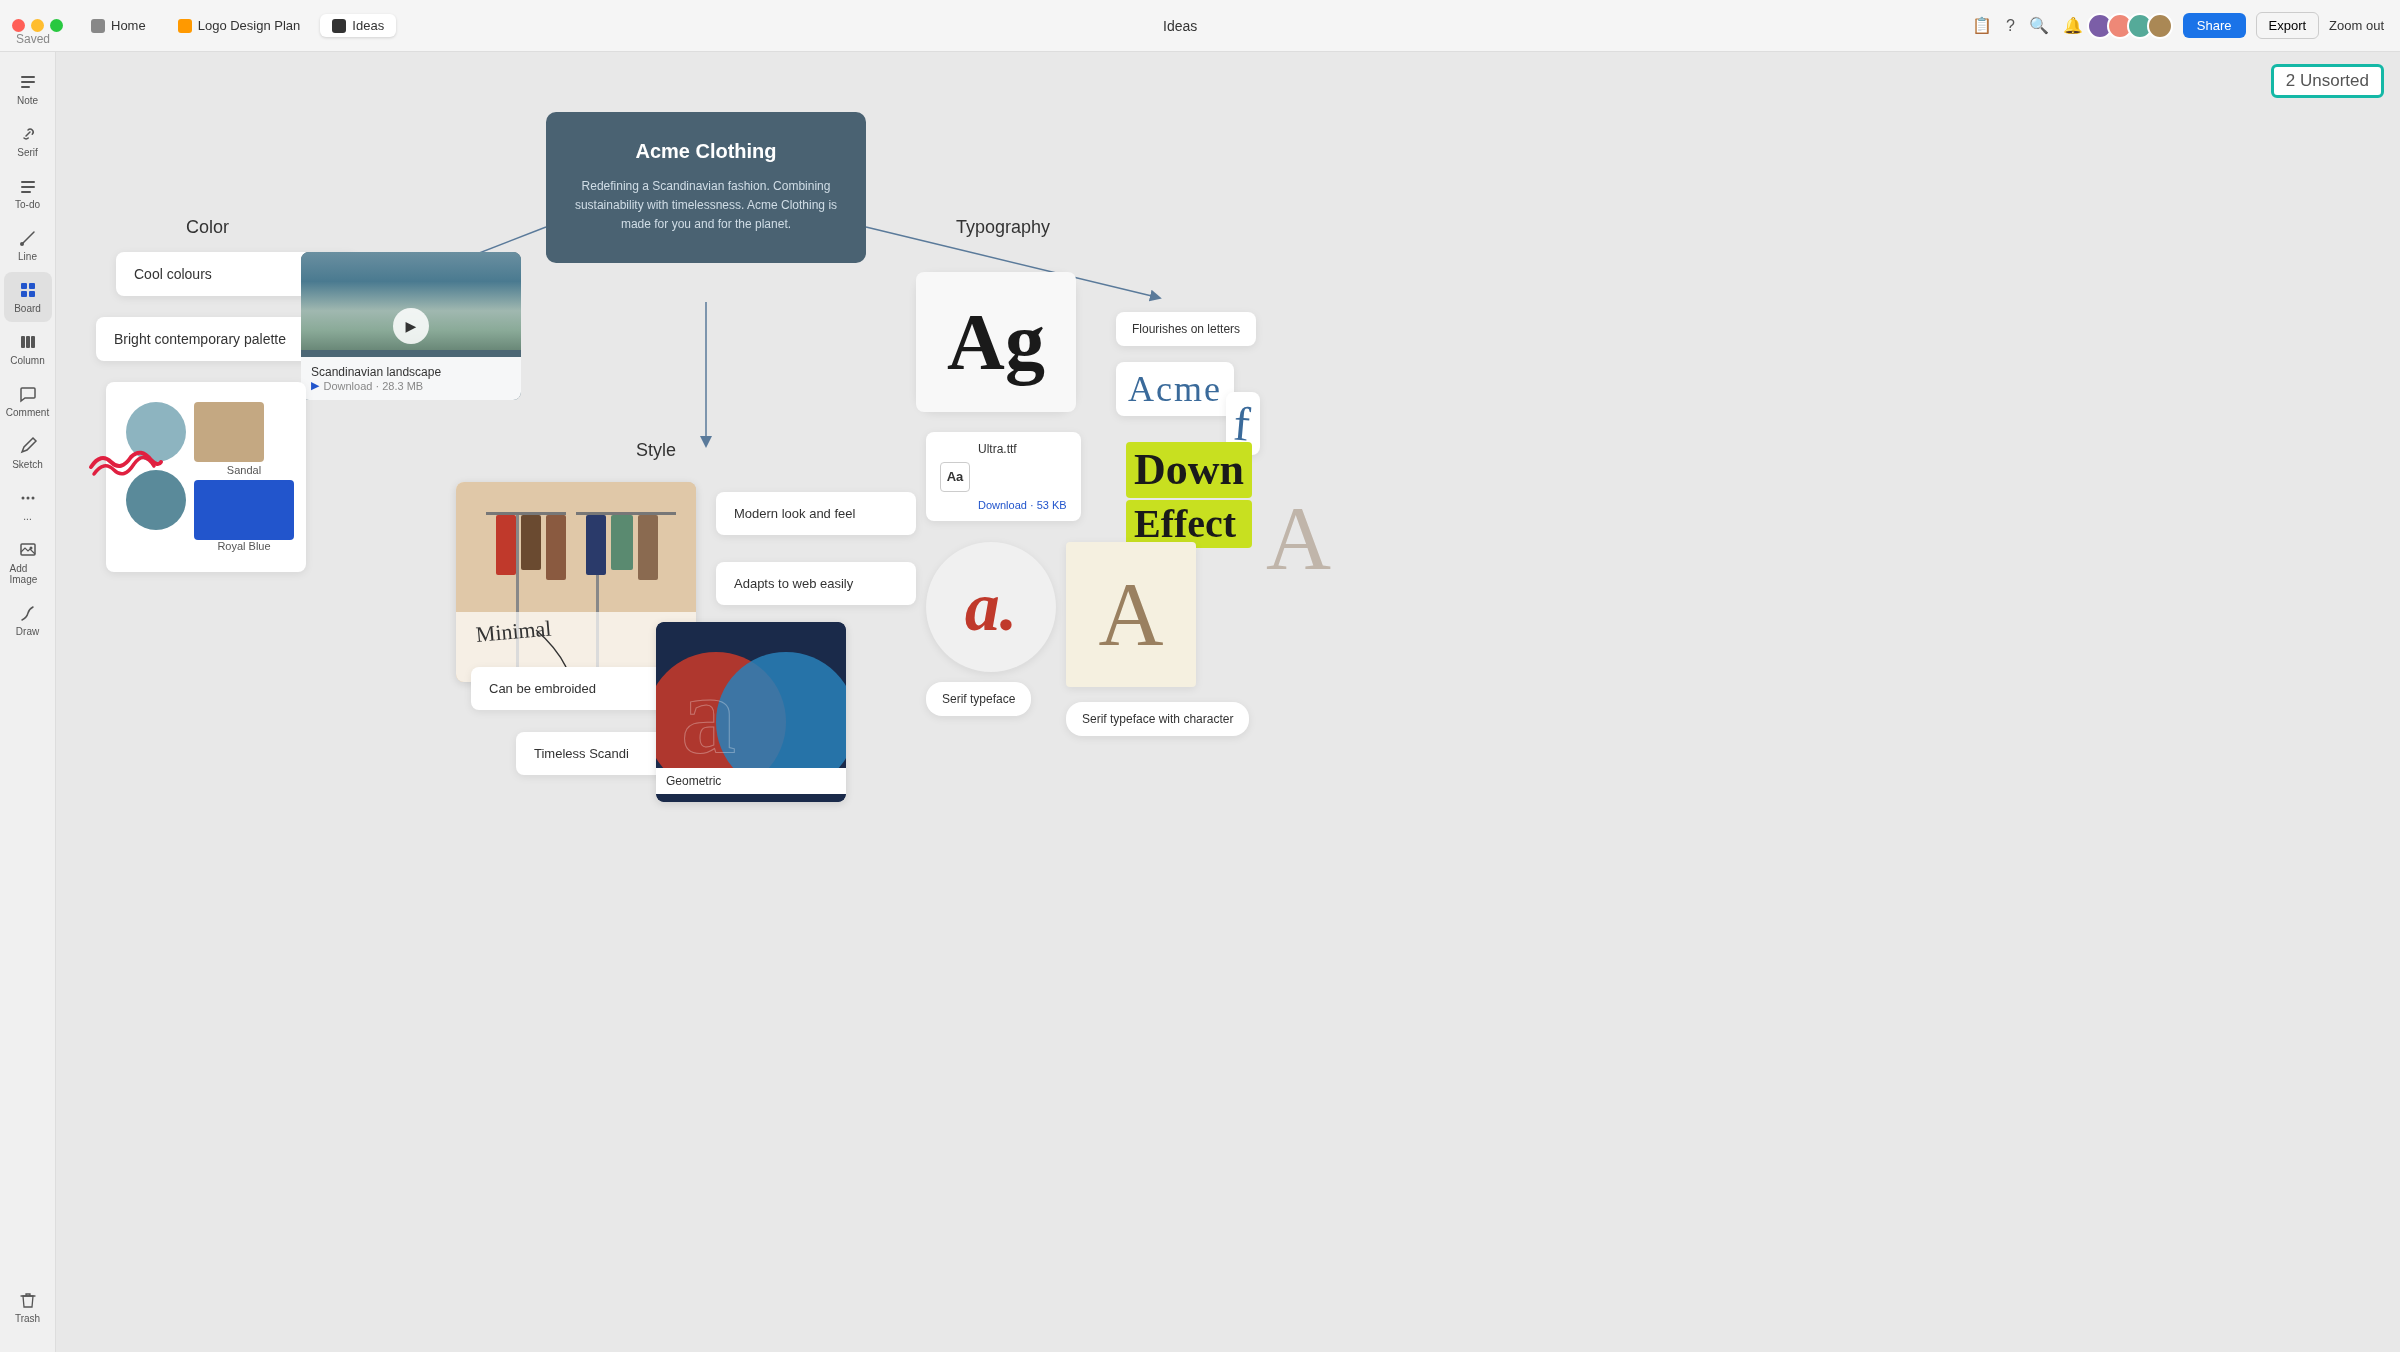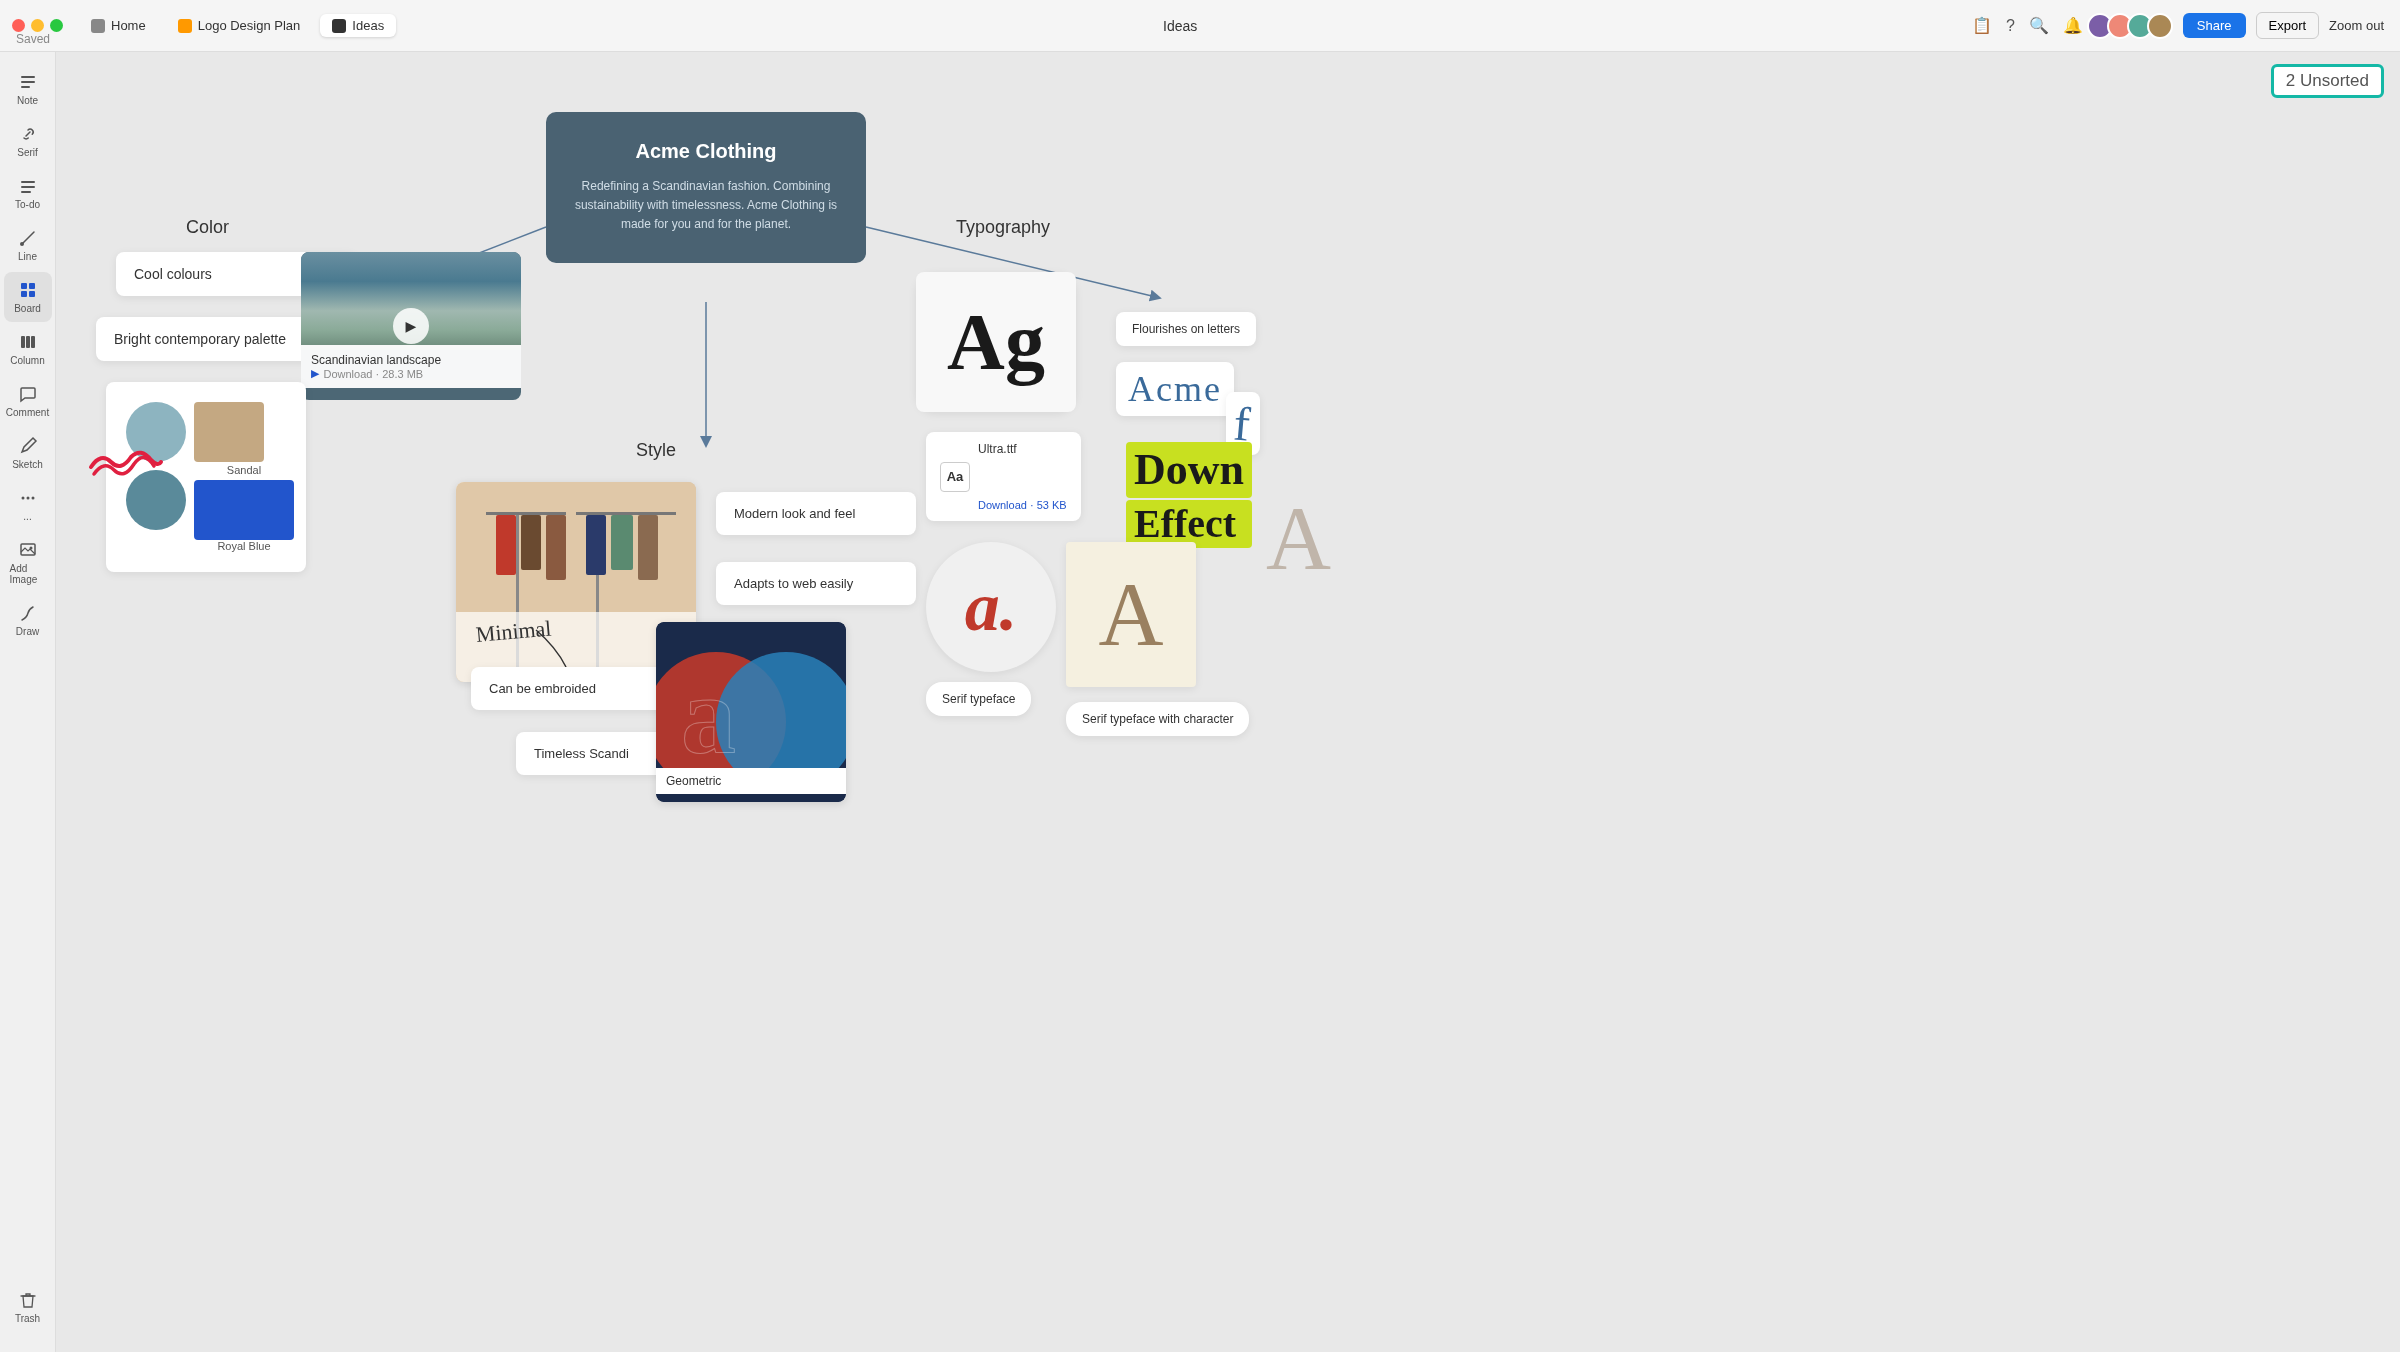--- a/index.html
+++ b/index.html
@@ -97,21 +97,21 @@
     }
     .video-overlay {
       width: 100%; height: 100%; display: flex; align-items: center; justify-content: center;
       background: rgba(0,0,0,0.15);
     }
     .play-btn {
       width: 36px; height: 36px; background: rgba(255,255,255,0.85); border-radius: 50%;
       display: flex; align-items: center; justify-content: center; font-size: 14px; color: #333;
     }
     .video-label {
-      position: absolute; bottom: 12px; left: 0; right: 0; background: rgba(255,255,255,0.95);
+      position: absolute; bottom: 0; left: 0; right: 0; background: rgba(255,255,255,0.95);
       padding: 8px 10px;
     }
     .video-label .title { font-size: 12px; font-weight: 500; color: #333; }
     .video-label .subtitle { font-size: 11px; color: #888; display: flex; align-items: center; gap: 4px; }
 
     
     .swatches-card {
       position: absolute; background: #fff; border-radius: 8px; padding: 12px;
       box-shadow: 0 2px 8px rgba(0,0,0,0.08); width: 200px;
     }

